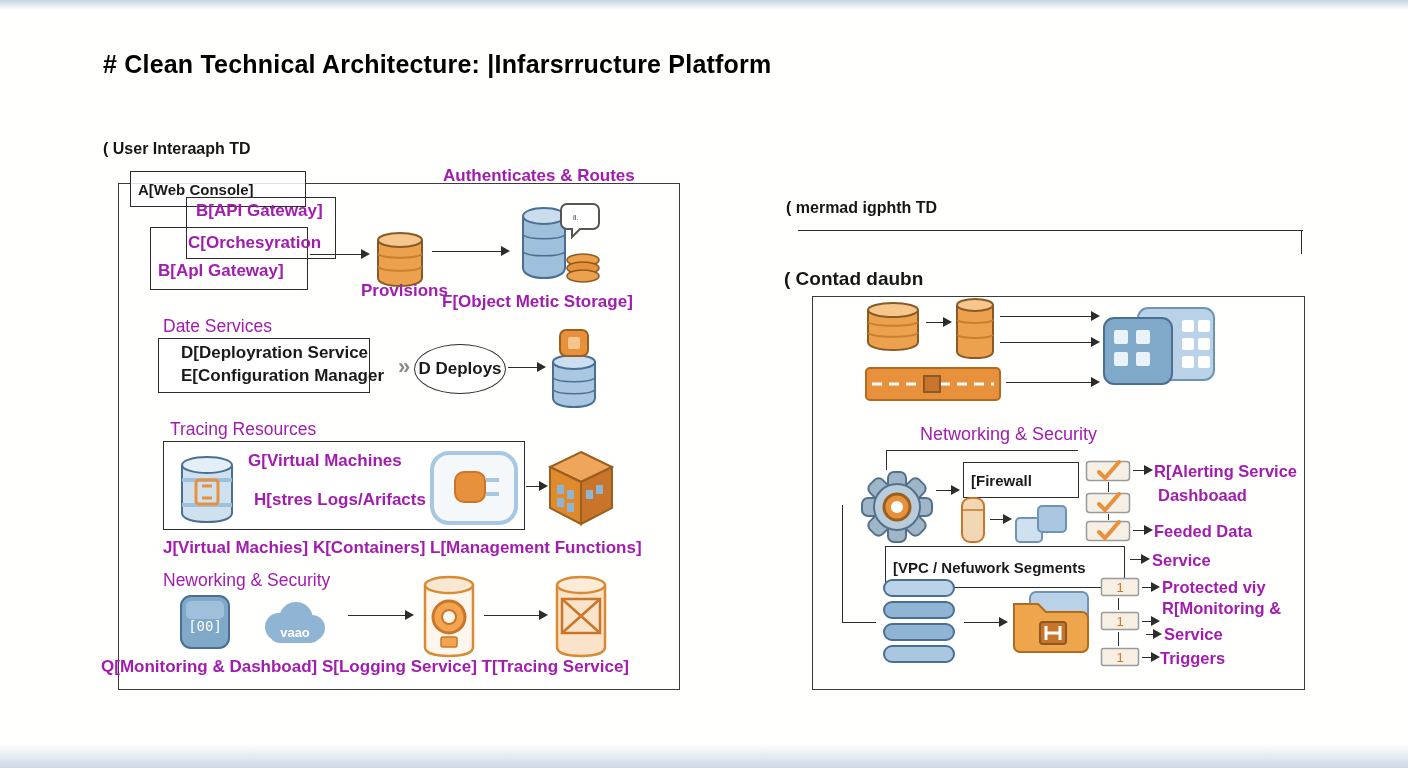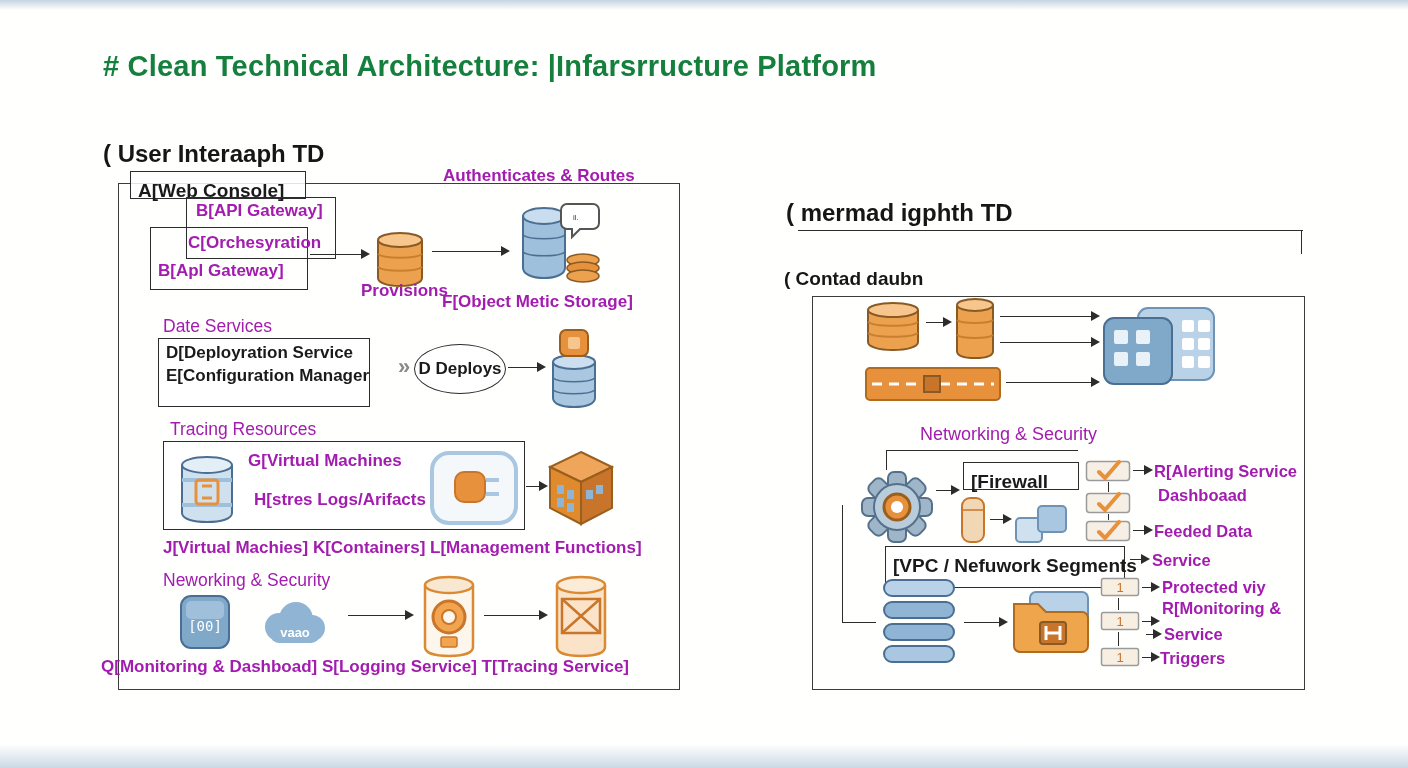--- a/index.html
+++ b/index.html
@@ -3,25 +3,25 @@
 <meta charset="utf-8">
 <style>
   *{box-sizing:border-box;margin:0;padding:0}
   html,body{background:#ffffff}
   .canvas{position:relative;width:1408px;height:768px;background:#fffffe;overflow:hidden;
           font-family:"Liberation Sans",sans-serif;color:#1a1a1a}
   .abs{position:absolute}
   .t{position:absolute;white-space:nowrap;font-size:17px;font-weight:600;color:#a21caf;line-height:1.15}
   .h{font-weight:400;font-size:17.5px}
   .small{font-size:16.5px}
-  .title{position:absolute;font-size:29px;font-weight:700;letter-spacing:.2px;color:#15803d}
-  .biglabel{position:absolute;font-size:24px;font-weight:700;color:#161616}
+  .title{position:absolute;font-size:25px;font-weight:700;letter-spacing:.2px;color:#000000}
+  .biglabel{position:absolute;font-size:16px;font-weight:700;color:#161616}
   .panel{position:absolute;border:1.7px solid #3c3c3c;background:transparent}
   .box{position:absolute;border:1.9px solid #2c2c2c;background:rgba(255,255,255,.85);
-       display:flex;padding:8px 7px;font-size:19px;font-weight:600;white-space:nowrap}
+       display:flex;align-items:center;padding:17px 7px;font-size:15px;font-weight:600;white-space:nowrap}
   .rectline{position:absolute;border:1.7px solid #2c2c2c;background:transparent}
   .harrow{position:absolute;border-top:1.9px solid #2c2c2c;height:0}
   .harrow::after{content:"";position:absolute;right:-2px;top:-6px;width:0;height:0;
        border-left:9px solid #2c2c2c;border-top:5px solid transparent;border-bottom:5px solid transparent}
   .vline{position:absolute;border-left:1.7px solid #2c2c2c}
   .hline{position:absolute;border-top:1.7px solid #2c2c2c}
   .ellipse{position:absolute;border:1.9px solid #2c2c2c;border-radius:50%;
        display:flex;align-items:center;justify-content:center;font-size:17px;font-weight:600;background:#fff}
   .chev{position:absolute;font-size:22px;font-weight:700;color:#8a8a8a}
   .edge-top{position:absolute;left:0;top:0;width:1408px;height:10px;
@@ -76,21 +76,21 @@
       <g stroke="#8a5a25" stroke-width="1.5">
         <ellipse cx="68" cy="62" rx="16" ry="6" fill="#ECA14F"></ellipse>
         <ellipse cx="68" cy="70" rx="16" ry="6" fill="#E8913C"></ellipse>
         <ellipse cx="68" cy="78" rx="16" ry="6" fill="#ECA14F"></ellipse>
       </g>
     </svg>
   </span>
   <div class="t" style="left:442px;top:292px">F[Object Metic Storage]</div>
 
   <div class="t h" style="left:163px;top:316px">Date Services</div>
-  <div class="rectline" style="left:158px;top:338px;width:212px;height:69px;padding:2px 7px;background:#fff">
+  <div class="rectline" style="left:158px;top:338px;width:212px;height:55px;padding:2px 22px;background:#fff">
     <div class="dsitem">D[Deployration Service</div>
     <div class="dsitem">E[Configuration Manager</div>
   </div>
 
   <span class="chev" style="left:398px;top:354px">»</span>
   <div class="ellipse" style="left:414px;top:344px;width:92px;height:50px">
     <span>D Deploys</span>
   </div>
   <div class="harrow" style="left:508px;top:367px;width:36px"></div>
   <span class="abs" style="left:548px;top:326px">

